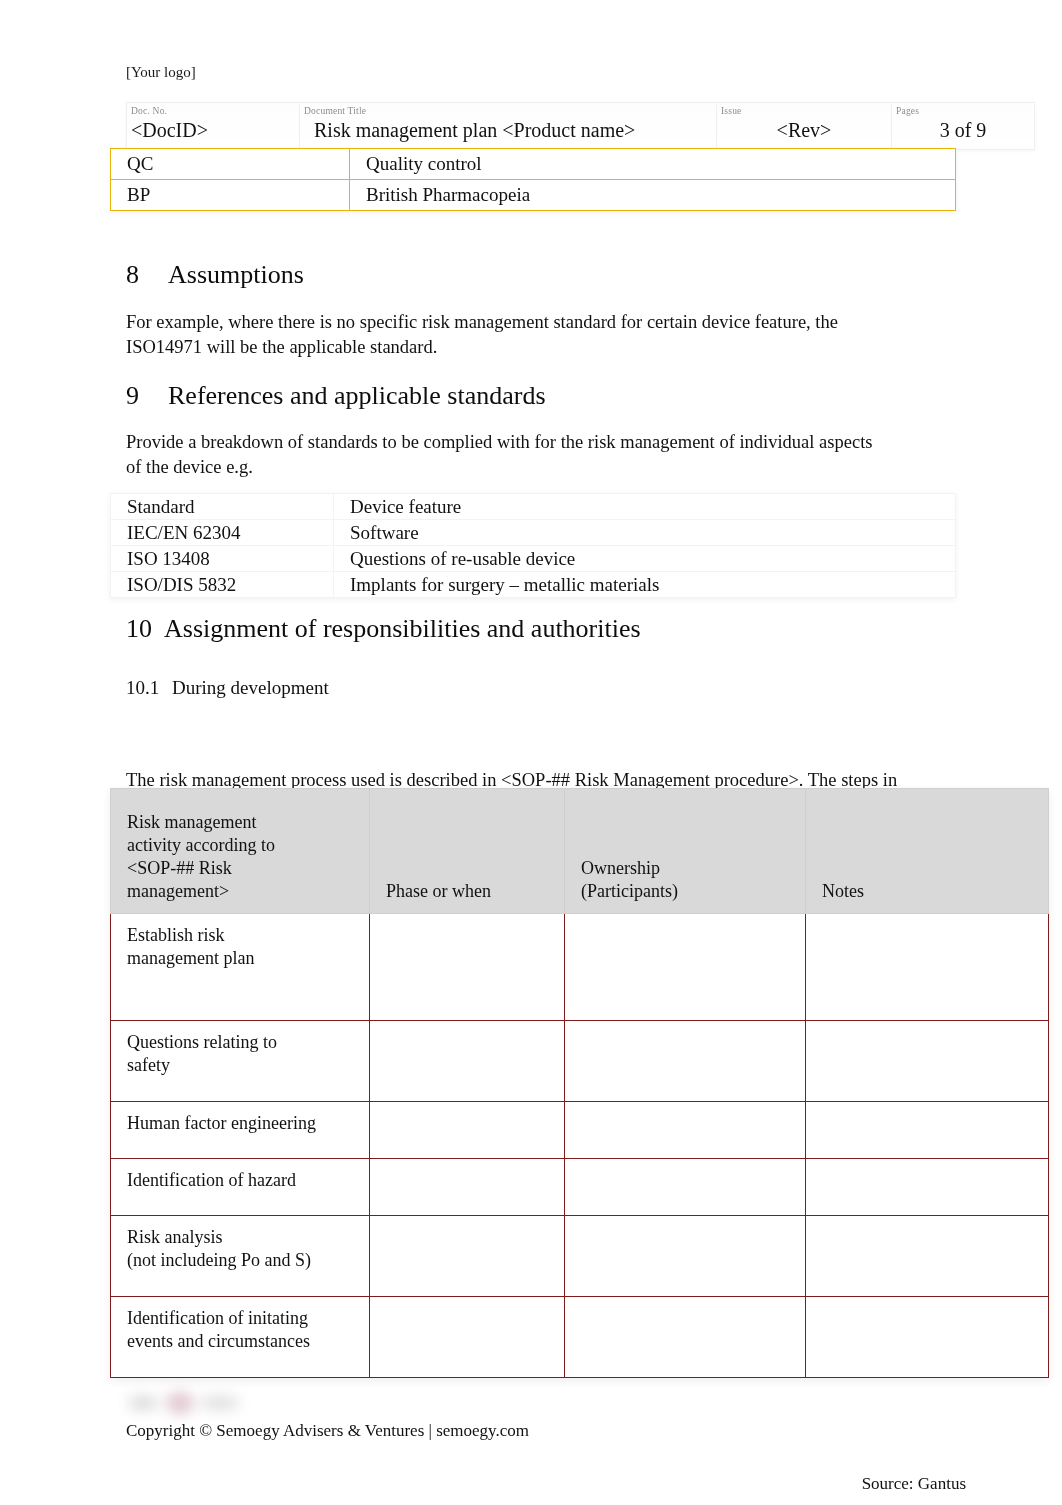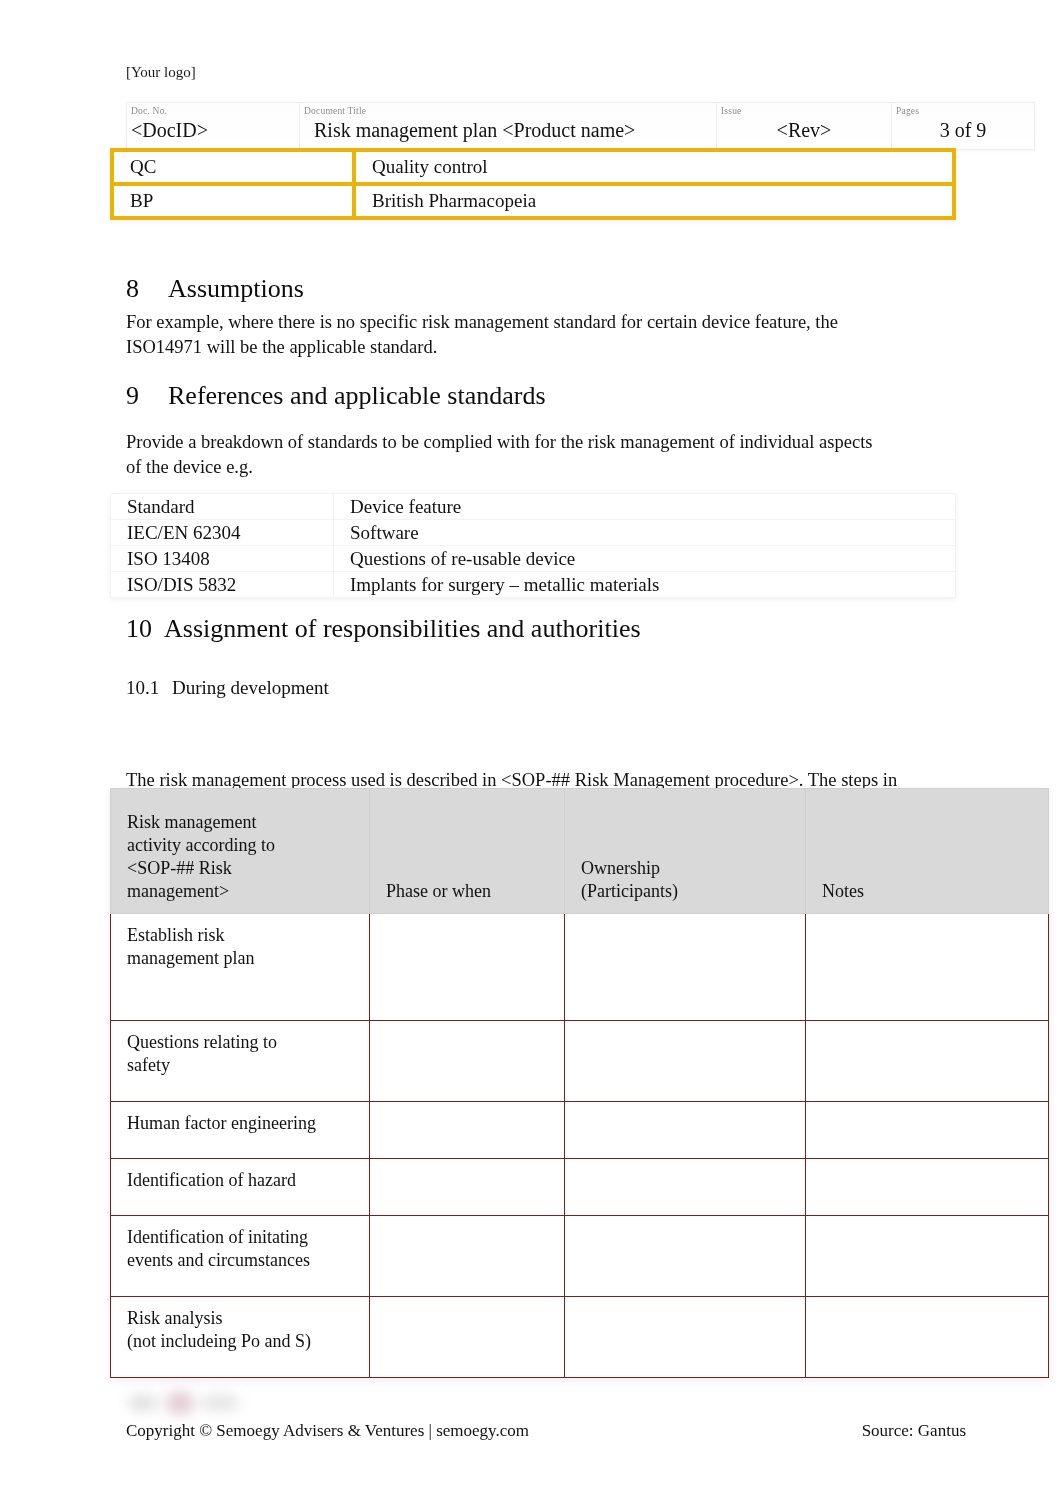--- a/index.html
+++ b/index.html
@@ -69,21 +69,21 @@
     position: absolute;
     left: 110px;
     top: 148px;
     width: 846px;
     border-collapse: collapse;
     table-layout: fixed;
     box-shadow: 0 2px 6px rgba(0,0,0,0.06);
     background: #ffffff;
   }
   .abbr-table td {
-    border: 4px solid #eab308;
+    border: 1px solid #eab308;
     font-size: 19px;
     line-height: 24px;
     padding: 3px 6px 3px 16px;
     color: #111;
   }
   .abbr-c1 { width: 216px; }
 
   
   .h1 {
     position: absolute;
@@ -204,21 +204,21 @@
     position: absolute;
     left: 126px;
     top: 1420px;
     font-size: 17px;
     line-height: 22px;
     color: #111;
   }
   .footer-right {
     position: absolute;
     right: 96px;
-    top: 1420px;
+    top: 1473px;
     font-size: 17px;
     line-height: 22px;
     color: #111;
     text-align: right;
   }
 </style>
 </head>
 <body>
 
 <div class="page">
@@ -255,21 +255,21 @@
       <td class="abbr-c1">QC</td>
       <td>Quality control</td>
     </tr>
     <tr>
       <td class="abbr-c1">BP</td>
       <td>British Pharmacopeia</td>
     </tr>
   </tbody>
     </table>
 
-  <div class="h1" style="top:259px;margin-top:14px;">
+  <div class="h1" style="top:259px;">
     <span class="num">8</span><span>Assumptions</span>
   </div>
   <div class="para" style="top:310px; width:790px;">
     <span>For example, where there is no specific risk management standard for certain device feature, the</span>
     <span>ISO14971 will be the applicable standard.</span>
   </div>
 
   <div class="h1" style="top:380px;">
     <span class="num">9</span><span>References and applicable standards</span>
   </div>
@@ -360,31 +360,31 @@
       <tr class="row-short">
         <td class="cell-lines">
           <span>Identification of hazard</span>
         </td>
         <td></td>
         <td></td>
         <td></td>
       </tr>
       <tr class="row-med">
         <td class="cell-lines">
+          <span>Risk analysis</span>
+          <span>(not includeing    Po and S)</span>
+        </td>
+        <td></td>
+        <td></td>
+        <td></td>
+      </tr>
+      <tr class="row-med">
+        <td class="cell-lines">
           <span>Identification of initating</span>
           <span>events and circumstances</span>
-        </td>
-        <td></td>
-        <td></td>
-        <td></td>
-      </tr>
-      <tr class="row-med">
-        <td class="cell-lines">
-          <span>Risk analysis</span>
-          <span>(not includeing    Po and S)</span>
         </td>
         <td></td>
         <td></td>
         <td></td>
       </tr>
     </tbody>
   </table>
 
   <div class="footer-logo">
     <span class="blob b1"></span>

